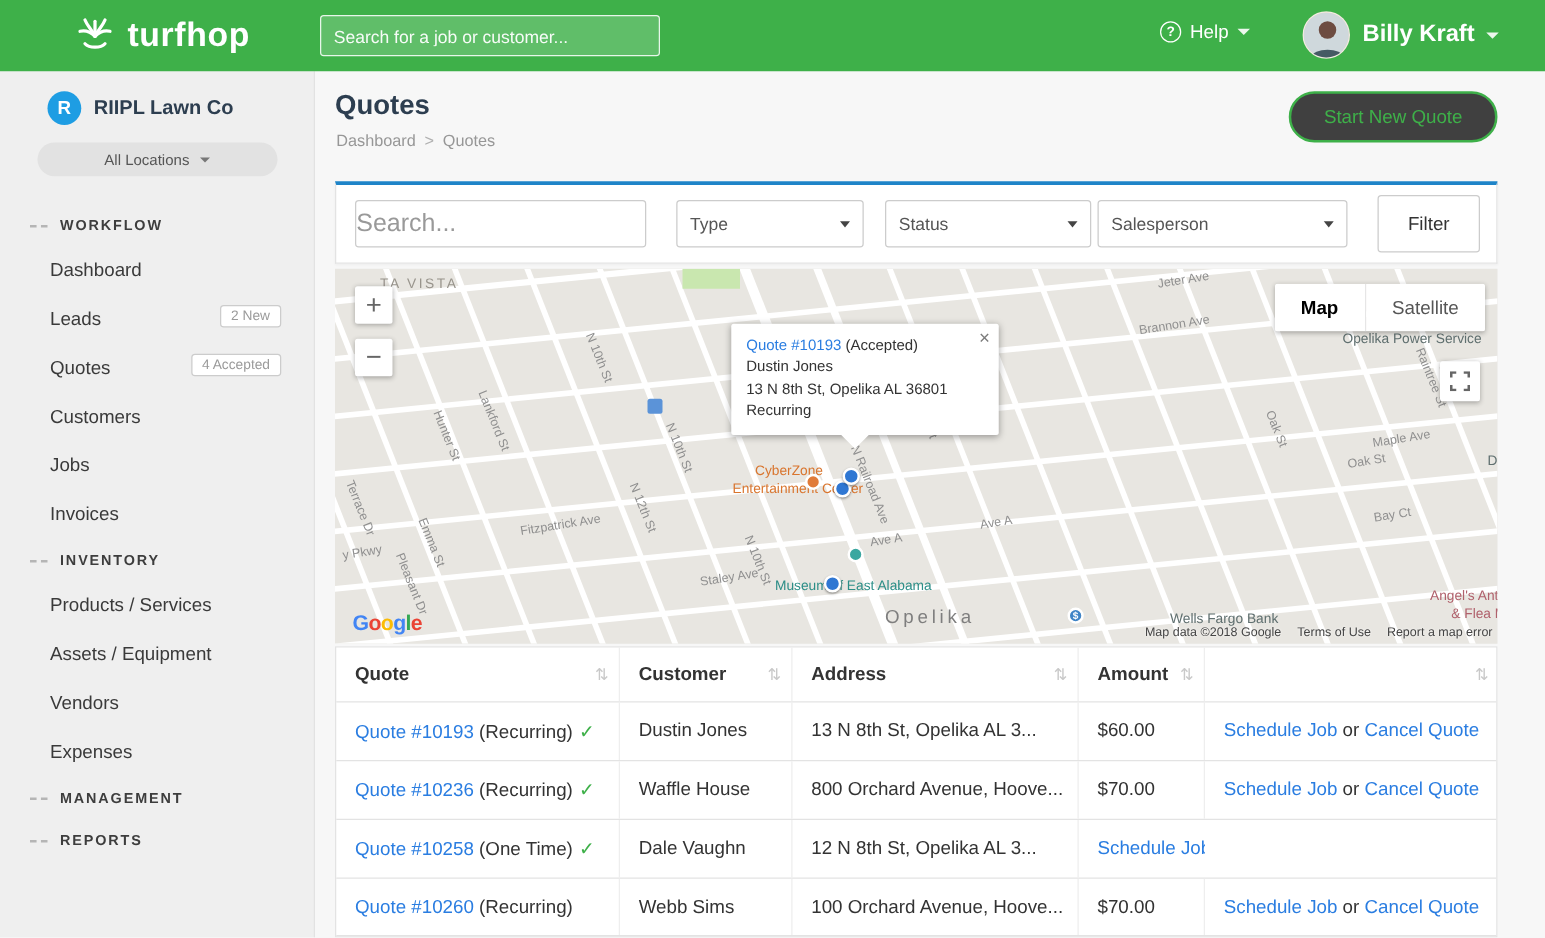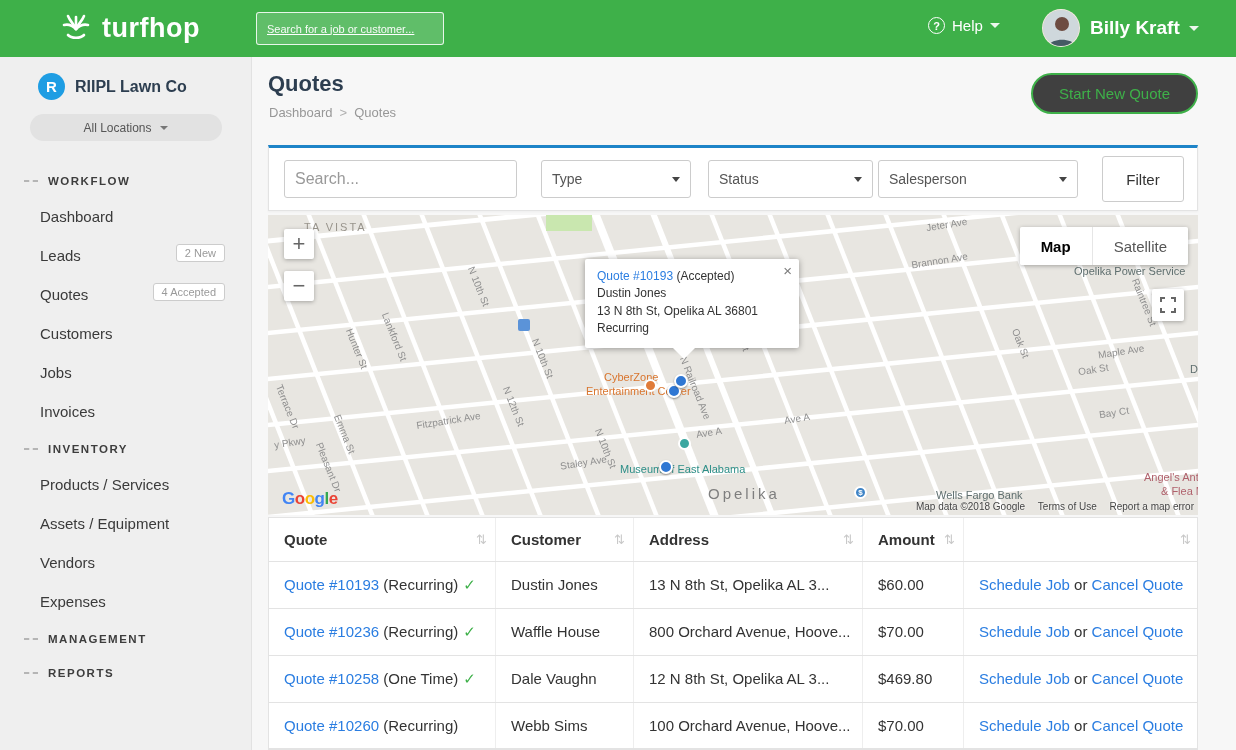--- a/index.html
+++ b/index.html
@@ -4,21 +4,21 @@
 <style>
   * { box-sizing: border-box; margin: 0; padding: 0; }
   html,body { width:1236px; height:750px; overflow:hidden; }
   body { font-family:"Liberation Sans", sans-serif; background:#f7f7f7; }
   .page { position:relative; width:1236px; height:750px; overflow:hidden; }
 
   
   .topbar { position:absolute; left:0; top:0; width:1236px; height:57px; background:#3eb049; z-index:30; }
   .logo-wrap { position:absolute; left:58px; top:8px; display:flex; align-items:center; gap:8px; }
   .logo-text { color:#fff; font-size:27px; font-weight:bold; letter-spacing:0.5px; }
-  .topbar-search { position:absolute; left:256px; top:12px; width:188px; height:33px; background:rgba(255,255,255,0.18); border:1px solid rgba(255,255,255,0.85); border-radius:3px; color:#fff; font-size:11px; padding:0 10px; outline:none;text-decoration:underline; }
+  .topbar-search { position:absolute; left:256px; top:12px; width:272px; height:33px; background:rgba(255,255,255,0.18); border:1px solid rgba(255,255,255,0.85); border-radius:3px; color:#fff; font-size:14px; padding:0 10px; outline:none; }
   .topbar-search::placeholder { color:rgba(255,255,255,0.95); }
   .help-wrap { position:absolute; left:928px; top:17px; display:flex; align-items:center; gap:7px; color:#fff; font-size:15px; cursor:pointer; }
   .qmark { display:inline-flex; align-items:center; justify-content:center; width:17px; height:17px; border:1.5px solid #fff; border-radius:50%; font-size:11px; font-weight:bold; }
   .caret-down { display:inline-block; width:0; height:0; border-left:5px solid transparent; border-right:5px solid transparent; border-top:5px solid #fff; }
   .caret-thin { border-top-color:rgba(255,255,255,0.9); }
   .avatar { position:absolute; left:1042px; top:9px; width:38px; height:38px; border-radius:50%; background:#e8d9c6; overflow:hidden; border:1px solid rgba(255,255,255,0.5); }
   .user-wrap { position:absolute; left:1090px; top:17px; display:flex; align-items:center; gap:9px; color:#fff; font-size:19px; font-weight:bold; cursor:pointer; }
 
   
   .sidebar { position:absolute; left:0; top:57px; width:252px; height:693px; background:#efefef; border-right:1px solid #e2e2e2; z-index:20; }
@@ -35,21 +35,21 @@
 
   
   .main { position:absolute; left:252px; top:57px; width:984px; height:693px; background:#f7f7f7; }
   .page-title { position:absolute; left:16px; top:14px; font-size:22px; font-weight:bold; color:#2d3e50; }
   .breadcrumb { position:absolute; left:17px; top:48px; font-size:13px; color:#979797; }
   .breadcrumb a { color:#979797; text-decoration:none; }
   .bc-sep { margin:0 7px; color:#b0b0b0; }
   .start-quote-btn { position:absolute; right:38px; top:16px; height:41px; padding:0 26px; background:#404040; border:2px solid #3eb049; border-radius:21px; color:#3eb049; font-size:15px; cursor:pointer; font-family:"Liberation Sans", sans-serif; }
 
   .filter-card { position:absolute; left:16px; top:88px; width:930px; height:66px; background:#fff; border:1px solid #e3e3e3; border-top:3px solid #1e84c8; box-shadow:0 1px 2px rgba(0,0,0,0.04); }
-  .filter-search { position:absolute; left:15px; top:12px; width:233px; height:38px; border:1px solid #ccc; border-radius:3px; font-size:16px; color:#555; padding:0 10px; outline:none; background:#fff; }
+  .filter-search { position:absolute; left:15px; top:12px; width:233px; height:38px; border:1px solid #ccc; border-radius:3px; font-size:20px; color:#555; padding:0 0; outline:none; background:#fff; }
   .filter-search::placeholder { color:#999; }
   .fake-select { position:absolute; top:12px; height:38px; background:#fff; border:1px solid #ccc; border-radius:3px; display:flex; align-items:center; justify-content:space-between; padding:0 10px; font-size:14px; color:#555; cursor:pointer; }
   .sel-caret { display:inline-block; width:0; height:0; border-left:4px solid transparent; border-right:4px solid transparent; border-top:5px solid #444; margin-left:10px; }
   .filter-btn { position:absolute; right:13px; top:8px; width:82px; height:46px; background:#fff; border:1px solid #ccc; border-radius:3px; font-size:15px; color:#333; cursor:pointer; font-family:"Liberation Sans", sans-serif; }
 
   
   .map { position:absolute; left:16px; top:158px; width:930px; height:300px; background:#e8e6e1; overflow:hidden; cursor:default; }
   .map svg.roads { position:absolute; left:0; top:0; }
   .ml { position:absolute; font-size:10px; color:#8f8f8f; white-space:nowrap; z-index:3; }
   .ml.st { transform:rotate(68deg); transform-origin:0 0; }
@@ -345,21 +345,20 @@
         <div class="tcell">Waffle House</div>
         <div class="tcell">800 Orchard Avenue, Hoove...</div>
         <div class="tcell">$70.00</div>
         <div class="tcell"><a class="blue">Schedule Job</a> <span>or</span> <a class="blue">Cancel Quote</a></div>
       </div>
 
       <div class="trow">
         <div class="tcell"><a class="blue">Quote #10258</a> <span>(One Time)</span><span class="check">✓</span></div>
         <div class="tcell">Dale Vaughn</div>
         <div class="tcell">12 N 8th St, Opelika AL 3...</div>
-        <div class="tcell">$469.80</div>
         <div class="tcell"><a class="blue">Schedule Job</a> <span>or</span> <a class="blue">Cancel Quote</a></div>
       </div>
 
       <div class="trow">
         <div class="tcell"><a class="blue">Quote #10260</a> <span>(Recurring)</span><span class="check"></span></div>
         <div class="tcell">Webb Sims</div>
         <div class="tcell">100 Orchard Avenue, Hoove...</div>
         <div class="tcell">$70.00</div>
         <div class="tcell"><a class="blue">Schedule Job</a> <span>or</span> <a class="blue">Cancel Quote</a></div>
       </div>

